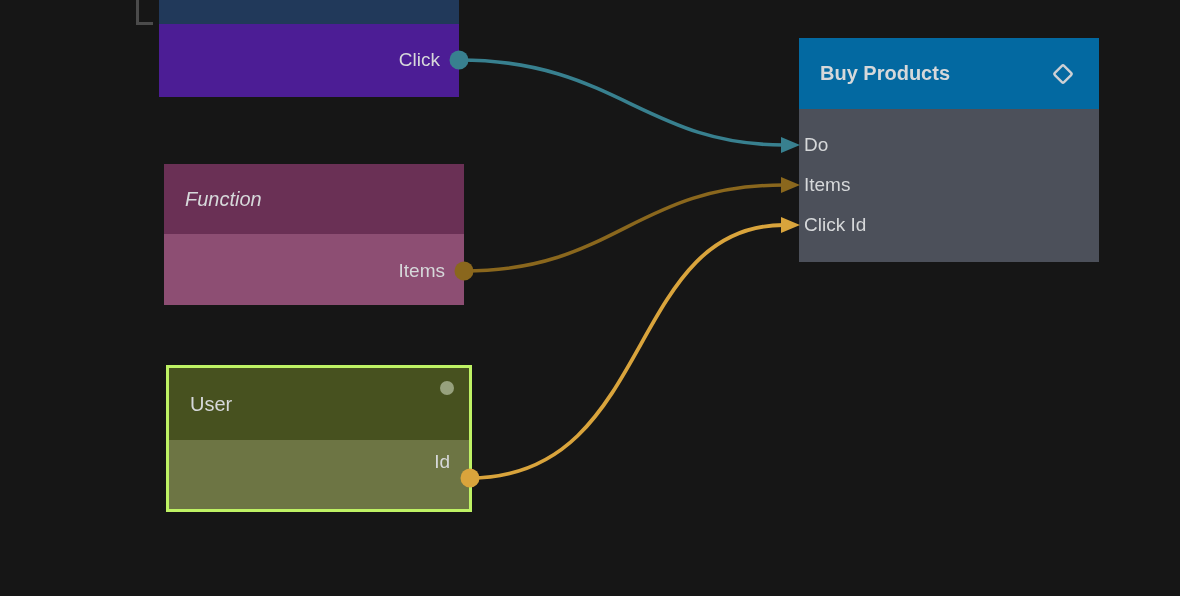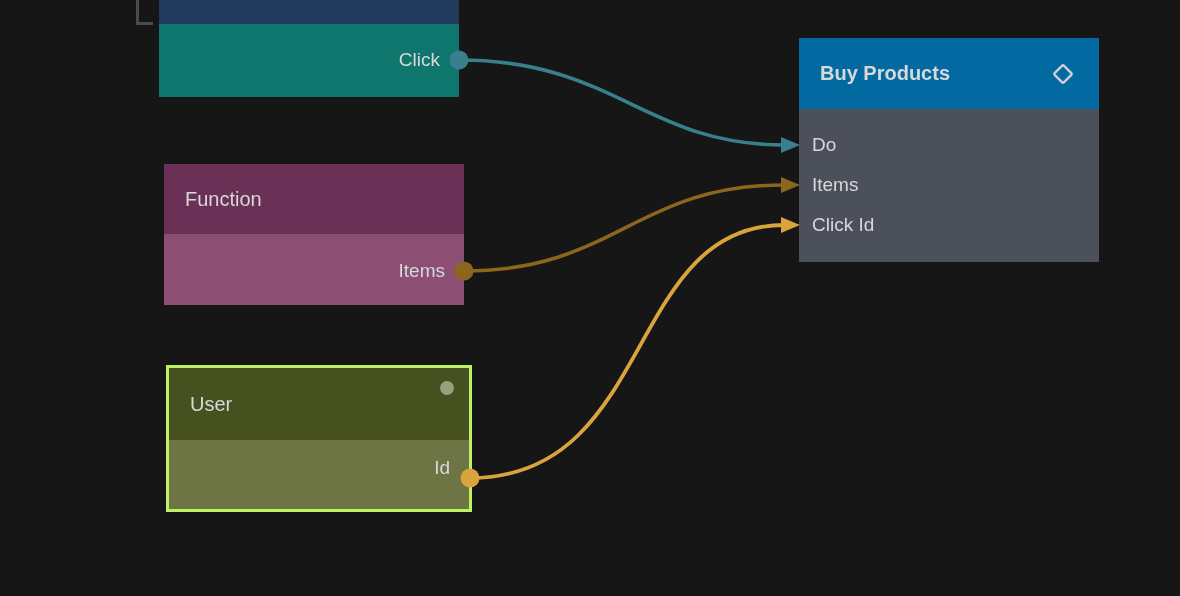--- a/index.html
+++ b/index.html
@@ -29,30 +29,30 @@
     line-height: 24px;
     white-space: nowrap;
   }
   .port-label {
     position: absolute;
     font-size: 19px;
     line-height: 24px;
     white-space: nowrap;
   }
   .out-label { right: 19px; text-align: right; }
-  .in-label  { left: 13px; }
+  .in-label  { left: 5px; }
 
   
   .node-button { left: 159px; top: -47px; width: 300px; }
   .node-button .hdr  { height: 71px; background: #21395a; }
-  .node-button .body { height: 73px; background: #0f766e; }
+  .node-button .body { height: 73px; background: #4c1d95; }
 
   
   .node-function { left: 164px; top: 164px; width: 300px; }
-  .node-function .hdr  { height: 70px; background: #6a3055; }
+  .node-function .hdr  { height: 70px; background: #6a3055; font-style: italic; }
   .node-function .body { height: 71px; background: #8d4e73; }
 
   
   .node-user { left: 166px; top: 365px; width: 300px; border: 3px solid #bef264; }
   .node-user .hdr  { height: 72px; background: #47511f; }
   .node-user .body { height: 69px; background: #6d7544; }
   .status-dot {
     position: absolute;
     left: 271px; top: 13px;
     width: 14px; height: 14px;
@@ -95,21 +95,21 @@
       <div class="port-label out-label" style="top:25px;">Items</div>
     </div>
   </div>
 
   <div class="node node-user">
     <div class="hdr">
       <div class="title" style="top:24px;">User</div>
       <div class="status-dot"></div>
     </div>
     <div class="body">
-      <div class="port-label out-label" style="top:16px;margin-left:7px;">Id</div>
+      <div class="port-label out-label" style="top:10px;margin-left:7px;">Id</div>
     </div>
   </div>
 
   <div class="node node-buy">
     <div class="hdr">
       <div class="title" style="top:23px;">Buy Products</div>
       <svg class="diamond-icon" width="28" height="28" viewBox="0 0 28 28">
         <rect x="7.5" y="7.5" width="13" height="13" rx="1.5" transform="rotate(45 14 14)" fill="none" stroke="#cdd0d4" stroke-width="2.4"></rect>
       </svg>
     </div>

